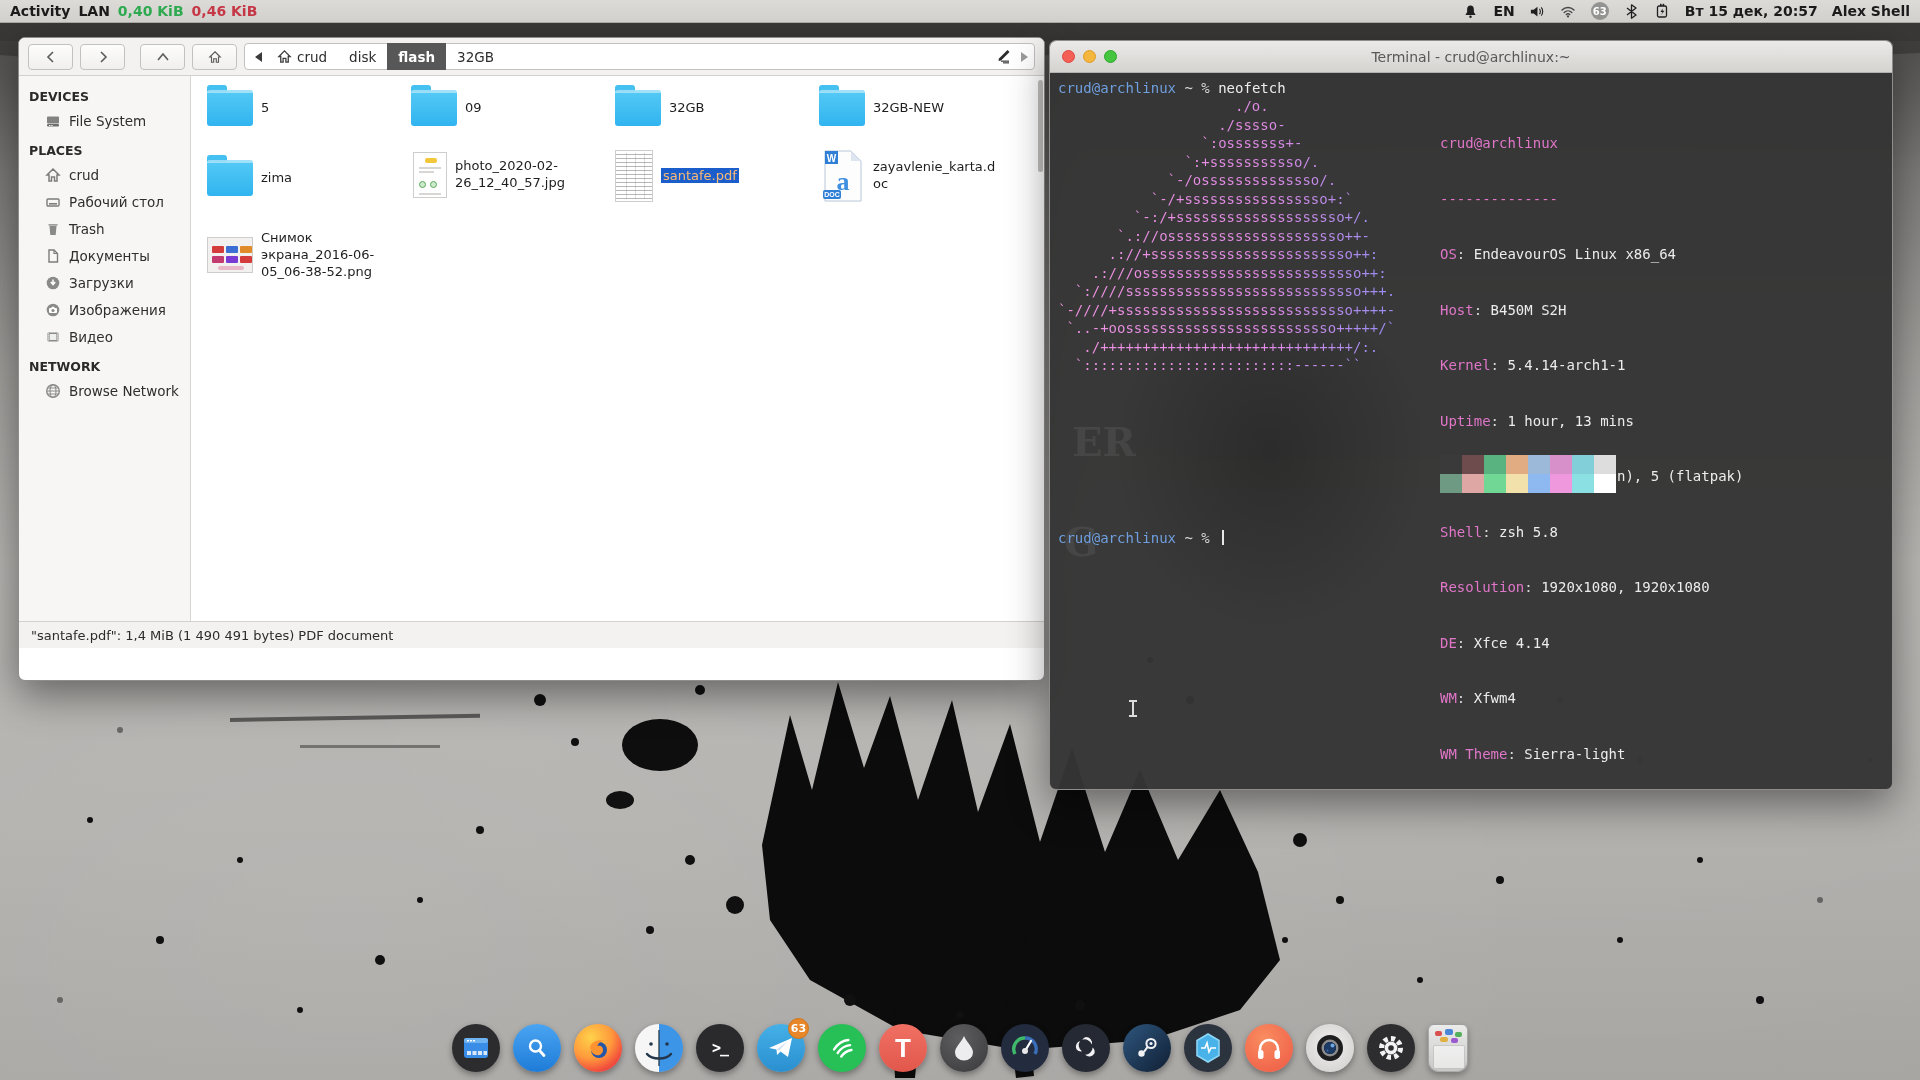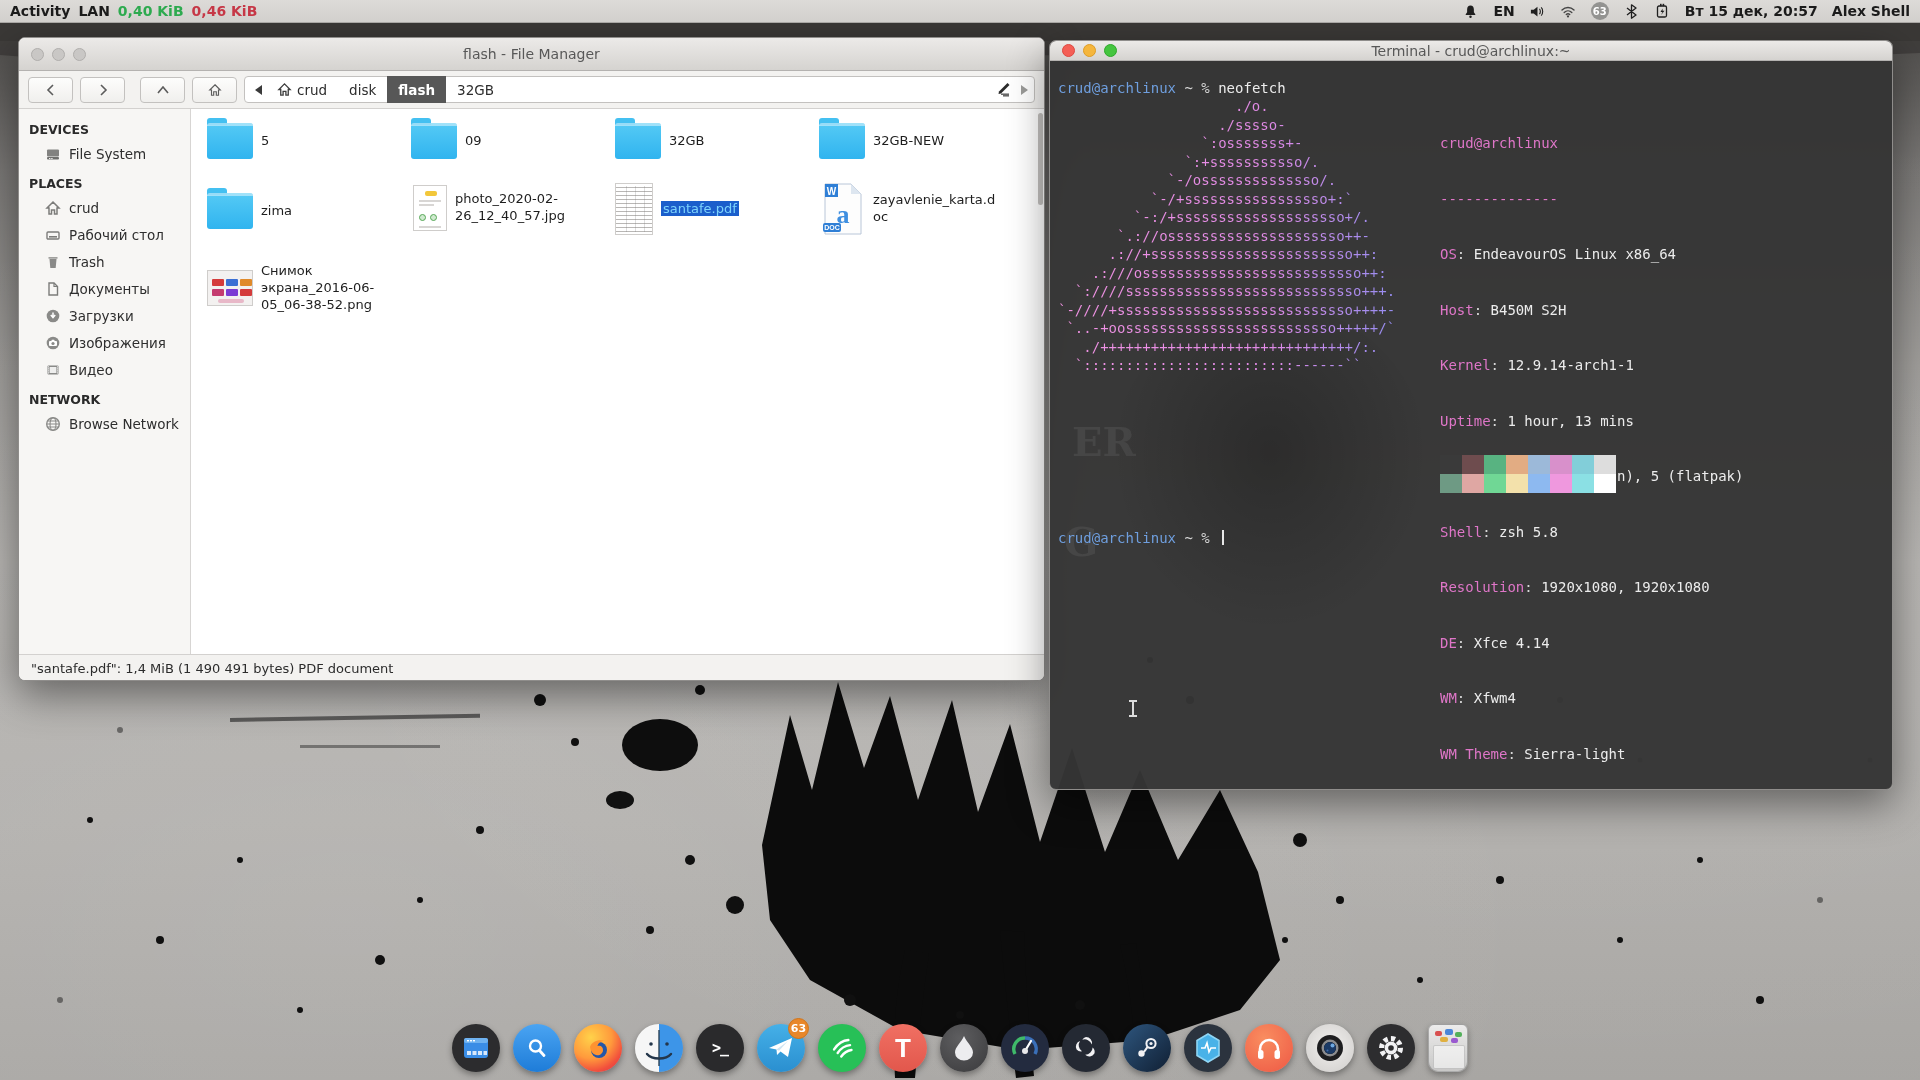--- a/index.html
+++ b/index.html
@@ -49,42 +49,42 @@
   .tri-r { width:0; height:0; border-top:5px solid transparent; border-bottom:5px solid transparent; border-left:7px solid #9b9b99; margin-left:8px; }
   .crumb-spacer { flex:1; }
   .fm-body { display:flex; height:545px; }
   .sidebar { width:172px; background:#f7f6f4; border-right:1px solid #d7d5d3; padding-top:6px; font-size:13.5px; color:#2e2e2e; }
   .side-head { font-size:12.5px; font-weight:bold; color:#2a2a2a; padding:7px 0 5px 10px; }
   .side-item { display:flex; align-items:flex-start; gap:8px; padding:4px 0 4px 26px; }
   .side-item svg { flex:0 0 auto; }
   .filepane { position:relative; flex:1; background:#fff; }
   .file { position:absolute; display:flex; align-items:center; gap:8px; }
   .flabel { font-size:13px; color:#1e1e1e; width:130px; line-height:1.3; overflow-wrap:anywhere; }
-  .flabel .seltxt { background:#1b5ecb; color:#7dd3fc; padding:0 2px; }
+  .flabel .seltxt { background:#1b5ecb; color:#fdba74; padding:0 2px; }
   .folder { width:46px; height:36px; background:linear-gradient(180deg,#55caf5,#30b4ef); border-radius:3px; position:relative; }
   .folder:before { content:""; position:absolute; top:-5px; left:0; width:20px; height:7px; background:#44c0f1; border-radius:3px 3px 0 0; }
   .folder:after { content:""; position:absolute; top:0; left:0; right:0; height:3px; background:rgba(255,255,255,.45); border-radius:3px 3px 0 0; }
   .thumb { background:#fff; border:1px solid #cfcdcb; position:relative; overflow:hidden; }
   .th-photo { width:34px; height:46px; }
   .th-photo .p1 { position:absolute; left:11px; top:5px; width:12px; height:5px; background:#f2c73a; border-radius:2px; }
   .th-photo .ln { position:absolute; left:5px; right:5px; height:2px; background:#d8d6d4; }
   .th-photo .g { position:absolute; width:7px; height:7px; border-radius:50%; background:#cfe9cf; border:1px solid #56a856; }
   .th-pdf { width:38px; height:52px; background:
       repeating-linear-gradient(180deg,#fff 0 3px,#b9b7b5 3px 4px); }
   .th-pdf:before { content:""; position:absolute; inset:2px; background:repeating-linear-gradient(90deg,transparent 0 8px,rgba(120,120,120,.25) 8px 9px); }
   .th-doc { width:46px; height:52px; border:none; background:transparent; }
   .th-shot { width:46px; height:36px; background:#f3f1f0; }
   .th-shot i { position:absolute; width:12px; height:7px; border-radius:1px; }
   .statusbar { height:27px; background:#f3f2f0; border-top:1px solid #d3d1cf; display:flex; align-items:center; padding:0 12px;
     font-size:13px; color:#2c2c2c; }
   .fm-scroll { position:absolute; right:1px; top:4px; width:5px; height:92px; border-radius:3px; background:#c3c1bf; }
 
   
   #term { left:1049px; top:40px; width:844px; height:750px; background:rgba(53,53,53,.97); z-index:20; }
-  #term .titlebar { height:20px; }
+  #term .titlebar { height:32px; }
   .term-body { position:absolute; left:0; right:0; top:32px; bottom:0; background:rgba(53,53,53,.0);
     font-family:"DejaVu Sans Mono",monospace; font-size:14px; line-height:18.5px; color:#ececec; padding:6px 8px; }
   .wp-frag { position:absolute; color:rgba(255,255,255,.07); font-family:"DejaVu Serif",serif; font-weight:bold; }
   .term-shadowwolf { position:absolute; left:60px; top:230px; width:320px; height:330px; border-radius:50%;
     background:radial-gradient(ellipse at 50% 45%, rgba(0,0,0,.22), transparent 70%); }
   .cmdline { white-space:pre; position:relative; z-index:2; }
   .c-user { color:#6f9fdf; }
   .c-dim { color:#d2d2d2; }
   .art { position:absolute; left:8px; top:24px; width:400px; z-index:2; }
   .aline { display:block; white-space:pre; width:100%;
@@ -210,28 +210,20 @@
           <rect x="7.6" y="0.8" width="1.6" height="2.4" fill="#1f1f1f"></rect>
           <path d="M7.6 5.5 L5.5 9 h2 l-1.4 3 3.4-4.3 h-2z" fill="#1f1f1f"></path>
         </svg>
     </span>
     <span class="mb-bold">Вт 15 дек, 20:57</span>
     <span class="mb-bold">Alex Shell</span>
   </div>
 </div>
 
 <div class="win" id="fm">
-  <div class="titlebar">
-    <div class="tl-group">
-      <span class="tl tl-grey"></span>
-      <span class="tl tl-grey"></span>
-      <span class="tl tl-grey"></span>
-    </div>
-    <span class="title">flash - File Manager</span>
-  </div>
   <div class="fm-toolbar">
     <span class="navbtn">
       <svg width="12" height="12" viewBox="0 0 12 12">
           <path d="M8 1 L3 6 L8 11" stroke="#5c5c5c" stroke-width="1.6" fill="none"></path>
         </svg>
       </span>
     <span class="navbtn">
       <svg width="12" height="12" viewBox="0 0 12 12">
           <path d="M4 1 L9 6 L4 11" stroke="#5c5c5c" stroke-width="1.6" fill="none"></path>
         </svg>
@@ -456,21 +448,21 @@
         <span class="aline"> `..-+oosssssssssssssssssssssssso+++++/`</span>
         <span class="aline">   ./++++++++++++++++++++++++++++++/:.</span>
         <span class="aline">  `:::::::::::::::::::::::::------``</span>
     </div>
 
     <div class="nfo">
       <div class="iline"><span class="ilabel">crud@archlinux</span></div>
       <div class="iline"><span class="ilabel">--------------</span></div>
       <div class="iline"><span class="ilabel">OS</span><span class="isep">: </span><span class="ival">EndeavourOS Linux x86_64</span></div>
       <div class="iline"><span class="ilabel">Host</span><span class="isep">: </span><span class="ival">B450M S2H</span></div>
-      <div class="iline"><span class="ilabel">Kernel</span><span class="isep">: </span><span class="ival">12.9.14-arch1-1</span></div>
+      <div class="iline"><span class="ilabel">Kernel</span><span class="isep">: </span><span class="ival">5.4.14-arch1-1</span></div>
       <div class="iline"><span class="ilabel">Uptime</span><span class="isep">: </span><span class="ival">1 hour, 13 mins</span></div>
       <div class="iline"><span class="ilabel">Packages</span><span class="isep">: </span><span class="ival">1053 (pacman), 5 (flatpak)</span></div>
       <div class="iline"><span class="ilabel">Shell</span><span class="isep">: </span><span class="ival">zsh 5.8</span></div>
       <div class="iline"><span class="ilabel">Resolution</span><span class="isep">: </span><span class="ival">1920x1080, 1920x1080</span></div>
       <div class="iline"><span class="ilabel">DE</span><span class="isep">: </span><span class="ival">Xfce 4.14</span></div>
       <div class="iline"><span class="ilabel">WM</span><span class="isep">: </span><span class="ival">Xfwm4</span></div>
       <div class="iline"><span class="ilabel">WM Theme</span><span class="isep">: </span><span class="ival">Sierra-light</span></div>
       
       
       

